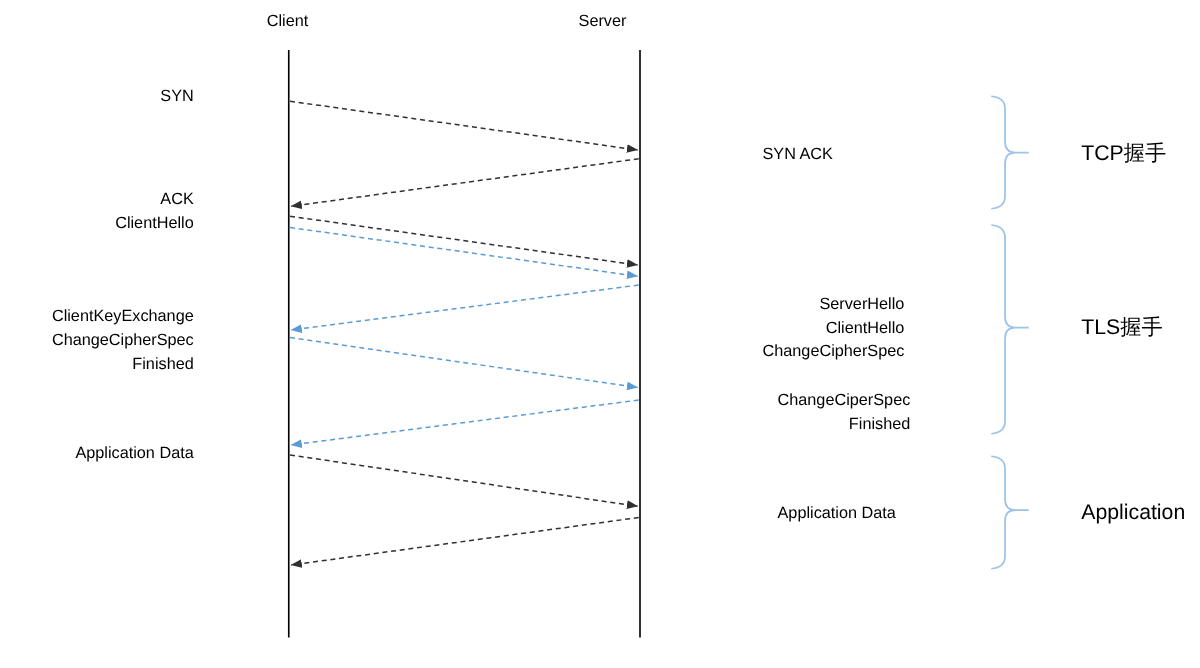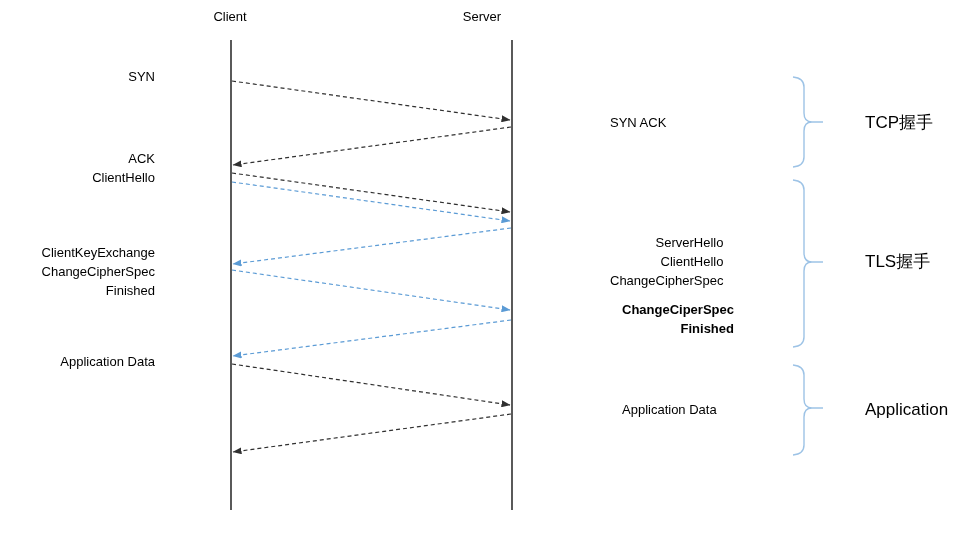--- a/index.html
+++ b/index.html
@@ -64,21 +64,21 @@
     </div>
   <div id="server-labels">
       <div class="msg-label" style="left: 610px; top: 113px;">
         <div>SYN ACK</div>
       </div>
       <div class="msg-label" style="left: 610px; top: 193px; margin-top: 40px;">
         <div>ServerHello</div>
         <div>ClientHello</div>
         <div>ChangeCipherSpec</div>
       </div>
-      <div class="msg-label" style="left: 622px; top: 300px; font-weight: bold;">
+      <div class="msg-label" style="left: 622px; top: 310px;">
         <div>ChangeCiperSpec</div>
         <div>Finished</div>
       </div>
       <div class="msg-label" style="left: 622px; top: 400px;">
         <div>Application Data</div>
       </div>
     </div>
   <div id="phase-labels">
       <div class="phase-label" style="left: 865px; top: 113px;">TCP握手</div>
       <div class="phase-label" style="left: 865px; top: 252px; text-align: right;">TLS握手</div>

